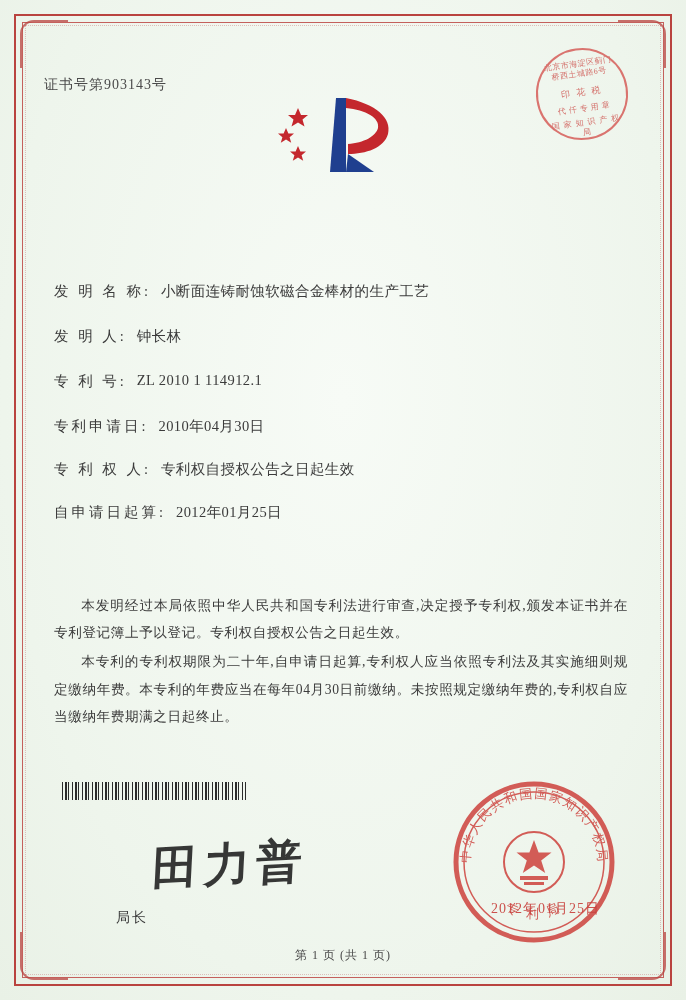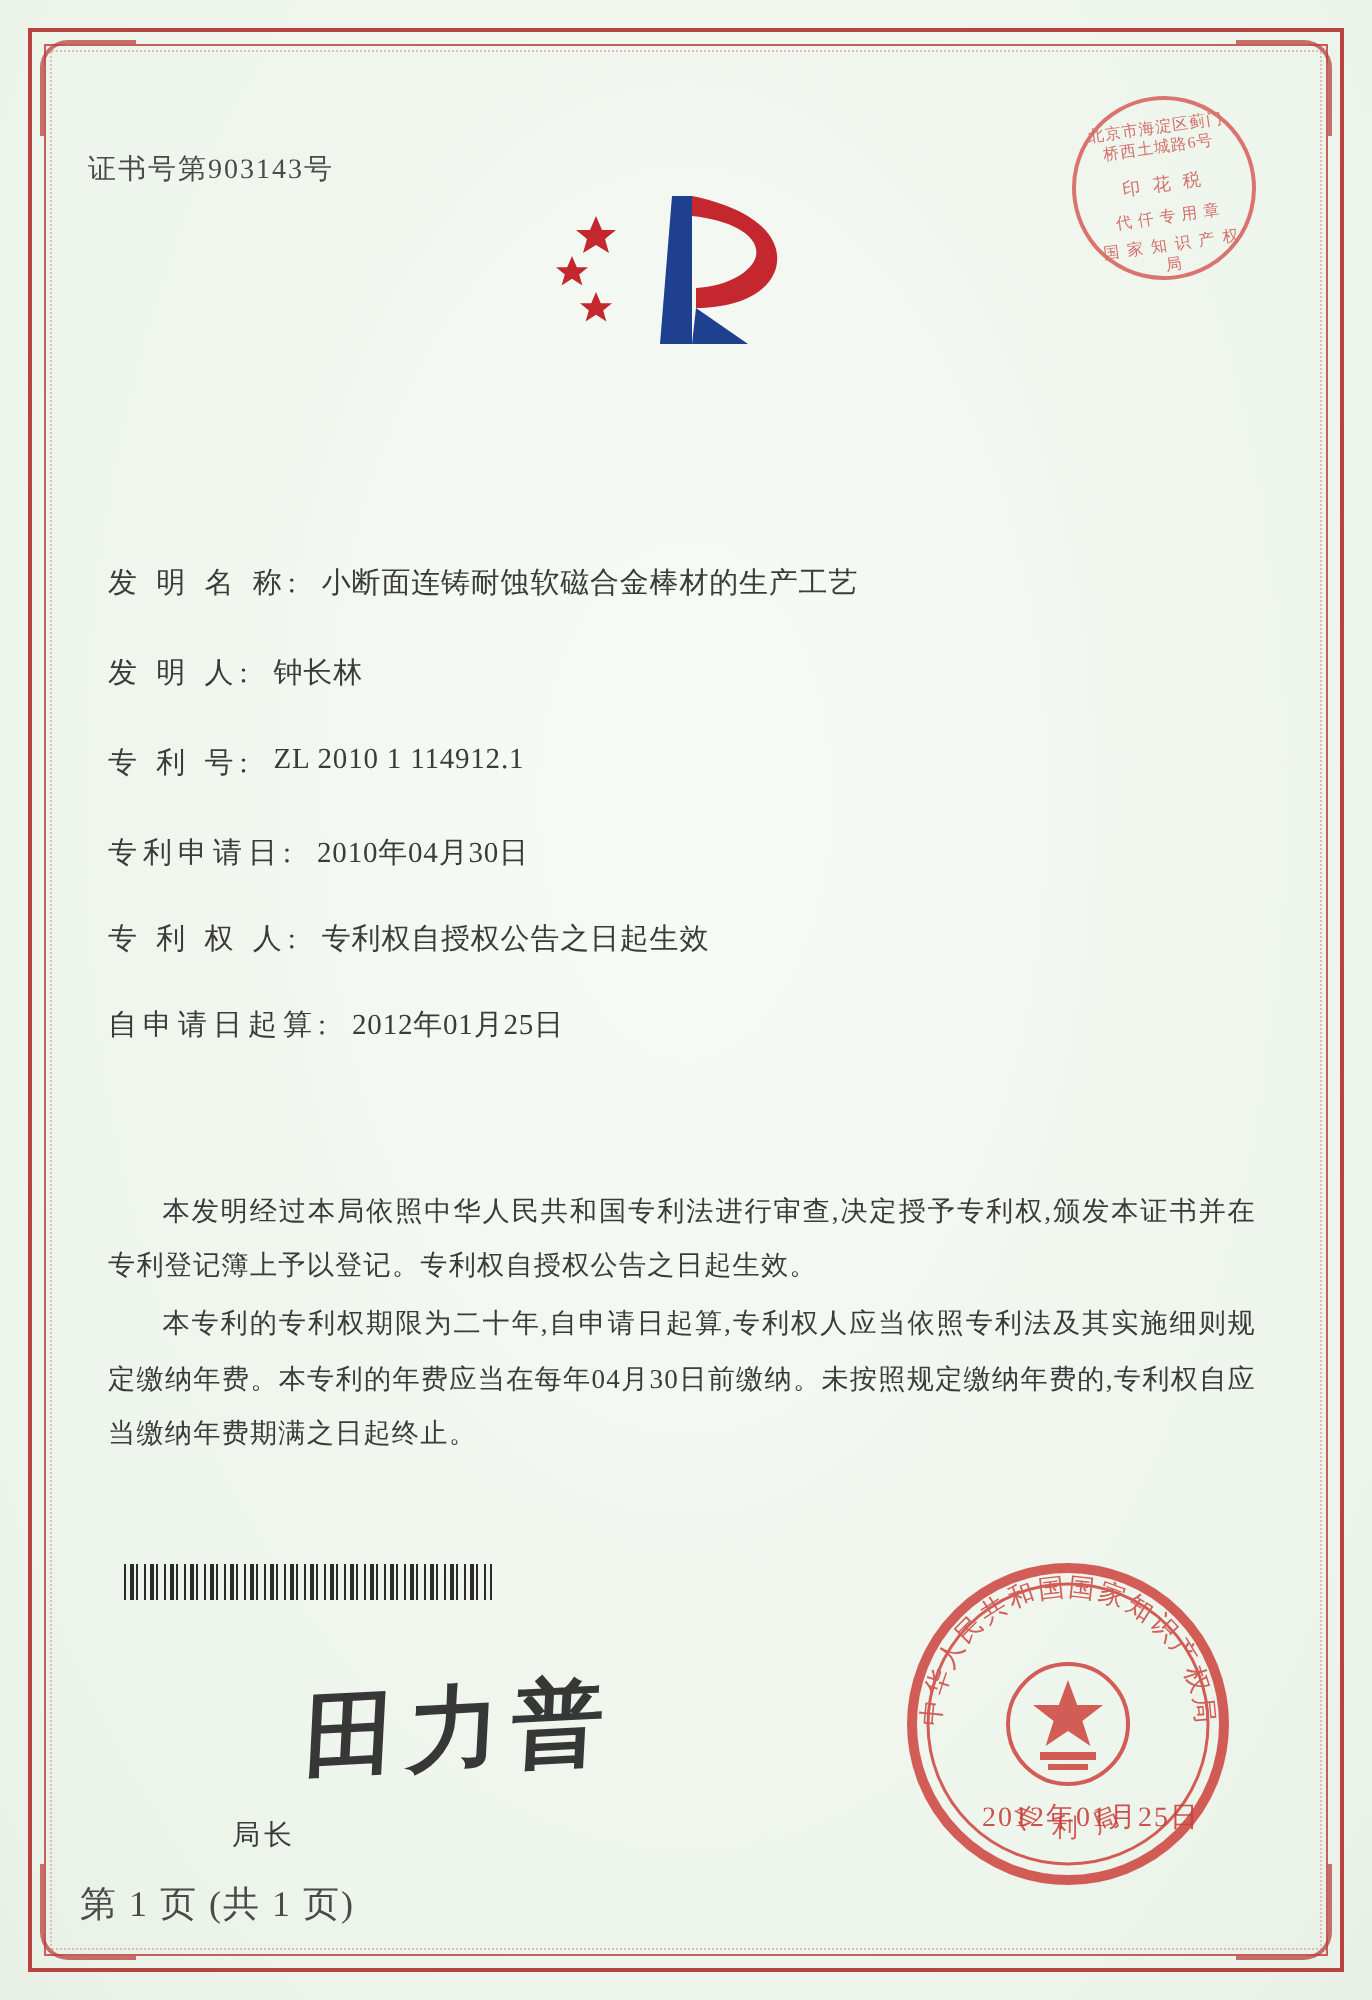--- a/index.html
+++ b/index.html
@@ -231,21 +231,22 @@
     color: #c8403c;
     letter-spacing: 1px;
     opacity: .9;
   }
 
   
   .footer {
     position: absolute;
     left: 0; right: 0;
     bottom: 2px;
-    font-size: 18px;
+    text-align: center;
+    font-size: 12px;
     color: #4a4a4a;
     letter-spacing: 1px;
   }
 </style>
 </head>
 <body>
 
 <div class="page">
 
   <div class="border-outer"></div>

